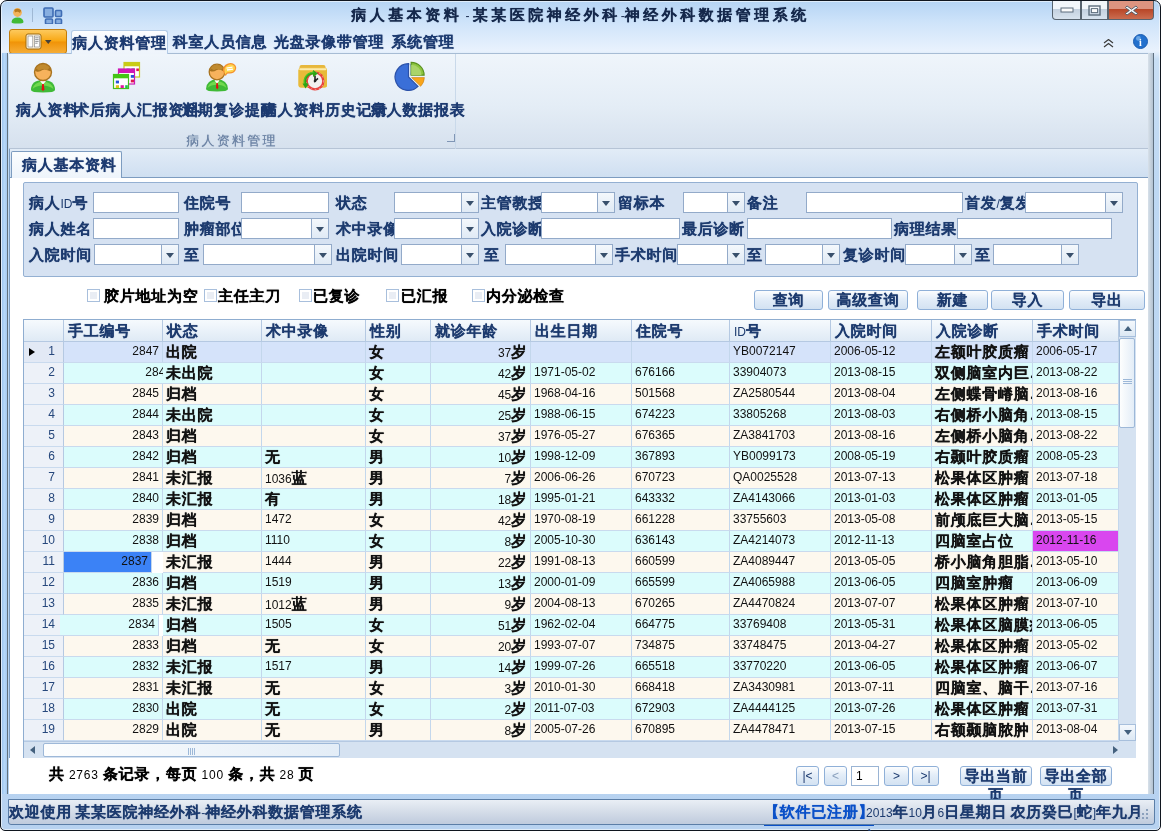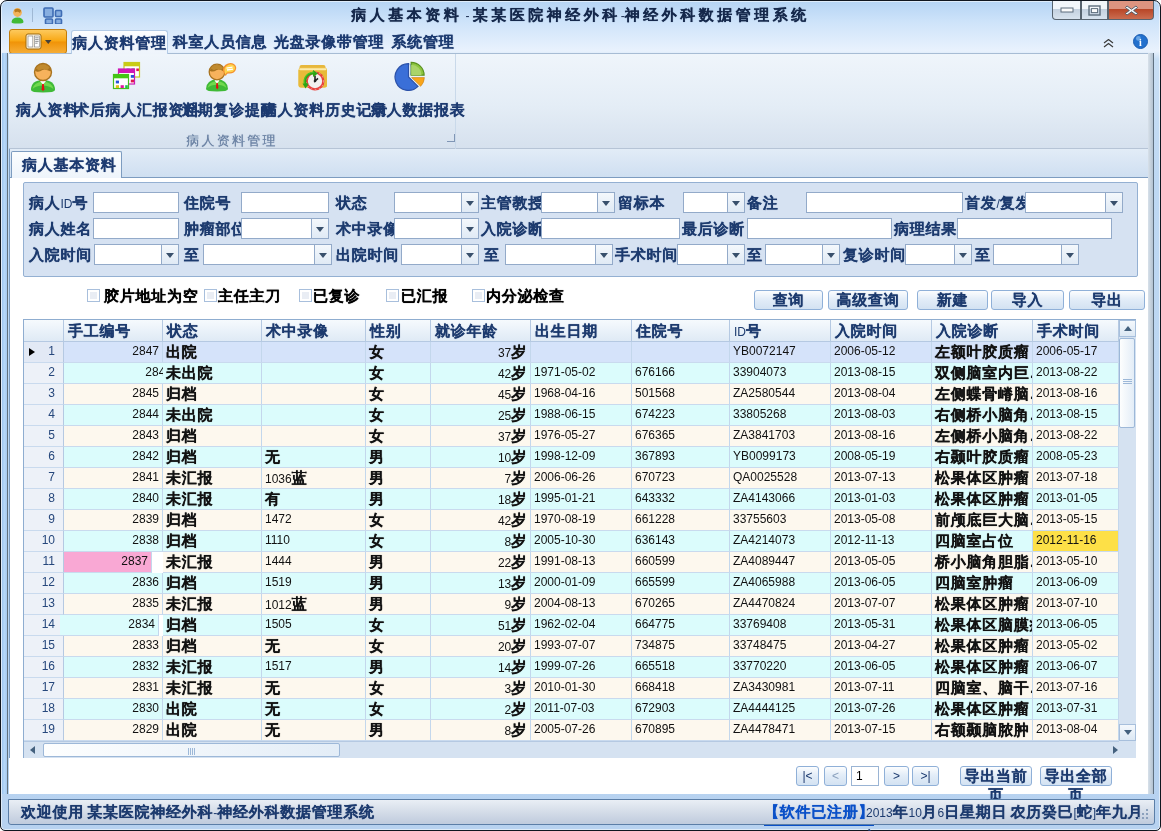--- a/index.html
+++ b/index.html
@@ -449,25 +449,25 @@
 <div class="gc num" style="left:40px;width:99px;background:#dbfcfc">2838</div>
 <div class="gc " style="left:139px;width:99px;background:#dbfcfc"><span class="cn">归档</span></div>
 <div class="gc " style="left:238px;width:104px;background:#dbfcfc">1110</div>
 <div class="gc " style="left:342px;width:65px;background:#dbfcfc"><span class="cn">女</span></div>
 <div class="gc num" style="left:407px;width:100px;background:#dbfcfc">8<span class="cn">岁</span></div>
 <div class="gc " style="left:507px;width:101px;background:#dbfcfc">2005-10-30</div>
 <div class="gc " style="left:608px;width:98px;background:#dbfcfc">636143</div>
 <div class="gc " style="left:706px;width:101px;background:#dbfcfc">ZA4214073</div>
 <div class="gc " style="left:807px;width:101px;background:#dbfcfc">2012-11-13</div>
 <div class="gc " style="left:908px;width:101px;background:#dbfcfc"><span class="cn">四脑室占位</span></div>
-<div class="gc " style="left:1009px;width:86px;background:#fde047">2012-11-16</div>
+<div class="gc " style="left:1009px;width:86px;background:#d946ef">2012-11-16</div>
 </div>
 <div class="gr" style="top:232px">
 <div class="gc ind" style="left:0;width:40px;background:#edf1f8">11</div>
-<div class="gc num" style="left:40px;width:88px;background:#f9a8d4">2837</div>
+<div class="gc num" style="left:40px;width:88px;background:#3b82f6">2837</div>
 <div class="gc " style="left:139px;width:99px;background:#fdf8ee"><span class="cn">未汇报</span></div>
 <div class="gc " style="left:238px;width:104px;background:#fdf8ee">1444</div>
 <div class="gc " style="left:342px;width:65px;background:#fdf8ee"><span class="cn">男</span></div>
 <div class="gc num" style="left:407px;width:100px;background:#fdf8ee">22<span class="cn">岁</span></div>
 <div class="gc " style="left:507px;width:101px;background:#fdf8ee">1991-08-13</div>
 <div class="gc " style="left:608px;width:98px;background:#fdf8ee">660599</div>
 <div class="gc " style="left:706px;width:101px;background:#fdf8ee">ZA4089447</div>
 <div class="gc " style="left:807px;width:101px;background:#fdf8ee">2013-05-05</div>
 <div class="gc " style="left:908px;width:101px;background:#fdf8ee"><span class="cn">桥小脑角胆脂…</span></div>
 <div class="gc " style="left:1009px;width:86px;background:#fdf8ee">2013-05-10</div>
@@ -599,33 +599,34 @@
           <b style="width:0;height:0;border:4px solid transparent;border-right:5px solid #44617e;margin-right:4px"></b>
         </div>
 <div class="thumb" style="left:19px;top:423px;width:297px;height:14px">
           <span style="position:absolute;left:144px;top:4px;width:1px;height:7px;background:#9db8d8;box-shadow:2px 0 0 #9db8d8,4px 0 0 #9db8d8,6px 0 0 #9db8d8"></span>
         </div>
 <div class="sbtn" style="left:1083px;top:422px;width:17px;height:16px;border:none;background:none">
           <b style="width:0;height:0;border:4px solid transparent;border-left:5px solid #44617e;margin-left:4px"></b>
         </div>
 </div>
 <div id="pager">
+<div style="position:absolute;left:40px;top:7px;color:#000;letter-spacing:.8px"><span class="cn">共</span> 2763 <span class="cn">条记录，每页</span> 100 <span class="cn">条，共</span> 28 <span class="cn">页</span></div>
 <div class="pbtn" style="left:787px;width:23px;">|&lt;</div>
 <div class="pbtn" style="left:815px;width:23px;color:#8aa0bd;">&lt;</div>
 <div class="pbtn" style="left:875px;width:25px;">&gt;</div>
 <div class="pbtn" style="left:903px;width:27px;">&gt;|</div>
 <div style="position:absolute;left:842px;top:8px;width:28px;height:20px;background:#fff;border:1px solid #9ab4d4;line-height:18px;padding-left:4px">1</div>
 <div class="pbtn" style="left:951px;width:72px"><span class="cn">导出当前页</span></div>
 <div class="pbtn" style="left:1031px;width:72px"><span class="cn">导出全部页</span></div>
 </div>
 </div>
 <div style="position:absolute;left:1px;top:52px;width:6px;height:741px;background:linear-gradient(90deg,#9cc3ee,#b7d9f9 45%,#a6c8ef);border-right:1px solid #62737f"></div>
 <div style="position:absolute;left:1147px;top:52px;width:6px;height:741px;background:linear-gradient(90deg,#d8e1ea,#b3c2d1);border-right:1px solid #5f7080"></div>
 <div id="status">
-<span style="margin-left:12px"><span class="cn">欢迎使用</span> <span class="cn">某某医院神经外科</span>-<span class="cn">神经外科数据管理系统</span></span>
+<span style="margin-left:0"><span class="cn">欢迎使用</span> <span class="cn">某某医院神经外科</span>-<span class="cn">神经外科数据管理系统</span></span>
 <span style="position:absolute;left:755px;color:#0a50c8;border-bottom:1px solid #0a50c8"><span class="cn">【软件已注册】</span></span>
 <span style="position:absolute;left:857px">2013<span class="cn">年</span>10<span class="cn">月</span>6<span class="cn">日星期日</span> <span class="cn">农历癸巳</span>[<span class="cn">蛇</span>]<span class="cn">年九月初二</span></span>
 <svg style="position:absolute;right:4px;bottom:3px" width="14" height="12" viewBox="0 0 14 12">
         <g fill="#8ba0bc">
           <rect x="10" y="8" width="2" height="2"></rect>
           <rect x="6" y="8" width="2" height="2"></rect>
           <rect x="2" y="8" width="2" height="2"></rect>
           <rect x="10" y="4" width="2" height="2"></rect>
           <rect x="6" y="4" width="2" height="2"></rect>
           <rect x="10" y="0" width="2" height="2"></rect>

